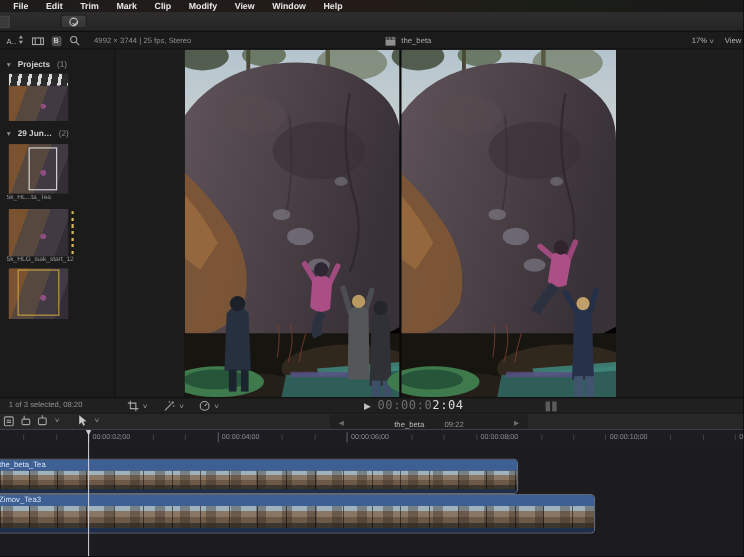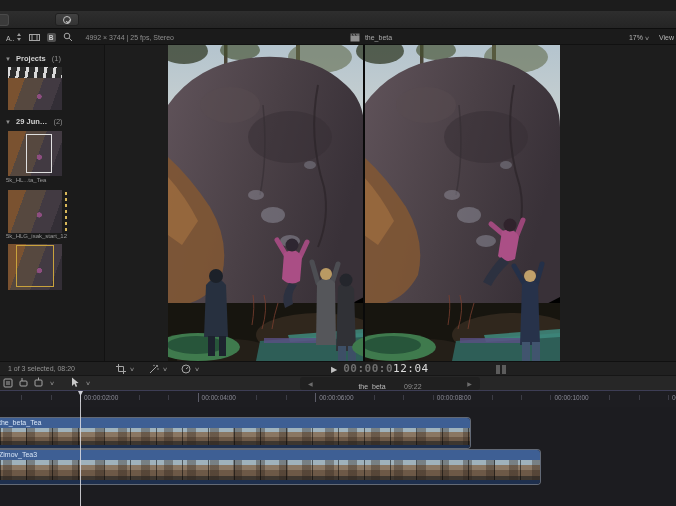--- a/index.html
+++ b/index.html
@@ -70,21 +70,21 @@
   .video{position:absolute;left:63px;top:0;width:392px;height:316px;background:#000;}
 
   
   .transport{position:absolute;top:361px;left:0;right:0;height:14px;background:#202020;
     border-top:1px solid #101010;}
   .status{position:absolute;left:8px;top:0;font-size:7px;color:#929292;line-height:14px;white-space:nowrap;}
   .tool-ic{position:absolute;top:2px;display:flex;align-items:center;gap:2px;color:#a5a5a5;}
   .playwrap{position:absolute;left:331px;top:0;height:14px;display:flex;align-items:center;gap:6px;}
   .play-glyph{color:#c0c0c0;font-size:8px;}
   .tc{font-family:"DejaVu Sans Mono",monospace;font-size:11px;letter-spacing:.5px;line-height:14px;}
-  .tc .dim{color:#6e6e6e;font-weight:bold;} .tc .bright{color:#dcdcdc;}
+  .tc .dim{color:#6e6e6e;} .tc .bright{color:#dcdcdc;}
   .meters{position:absolute;left:496px;top:2.5px;display:flex;gap:2px;}
   .meters i{display:block;width:4px;height:9px;background:#5c5c5c;}
 
   
   .tlbar{position:absolute;top:375px;left:0;right:0;height:15px;background:#272727;
     border-top:1px solid #161616;}
   .tlbar-left{position:absolute;left:3px;top:1px;display:flex;align-items:center;gap:4px;color:#a5a5a5;}
   .nav{position:absolute;left:300px;top:1px;width:180px;height:13px;border-radius:3px;
     background:#202020;display:flex;align-items:center;justify-content:space-between;padding:0 8px;}
   .nav .arrow{color:#6d6d6d;font-size:6px;}
@@ -111,20 +111,31 @@
   .ph-cap{position:absolute;left:78px;top:0;width:5px;height:5px;background:#cfcfd6;z-index:6;
     clip-path:polygon(0 0,100% 0,50% 100%);}
 
   svg .ico{stroke:#a5a5a5;fill:none;stroke-width:1;}
 </style>
 </head>
 <body>
 
 <div class="app">
 
+  <div class="menubar" id="menubar">
+      <span>File</span>
+      <span>Edit</span>
+      <span>Trim</span>
+      <span>Mark</span>
+      <span>Clip</span>
+      <span>Modify</span>
+      <span>View</span>
+      <span>Window</span>
+      <span>Help</span>
+    </div>
 
   <div class="toolbar">
     <div class="tb-partial"></div>
     <div class="tb-clock">
       <i></i>
     </div>
   </div>
 
   <div class="header">
     <div class="hdr-left">
@@ -307,21 +318,21 @@
     <div class="tool-ic" style="left:181px;">
       <svg width="10" height="10">
         <circle cx="5" cy="5" r="4" class="ico"></circle>
         <line x1="5" y1="5" x2="7.3" y2="3" class="ico"></line>
       </svg>
         <span class="chev">∨</span>
     </div>
 
     <div class="playwrap">
       <span class="play-glyph">▶</span>
-      <span class="tc"><span class="dim">00:00:0</span><span class="bright">12:04</span></span>
+      <span class="tc"><span class="dim">00:00:0</span><span class="bright">2:04</span></span>
     </div>
     <div class="meters">
         <i></i>
         <i></i>
       </div>
   </div>
 
   <div class="tlbar">
     <div class="tlbar-left">
       <svg width="11" height="11">

